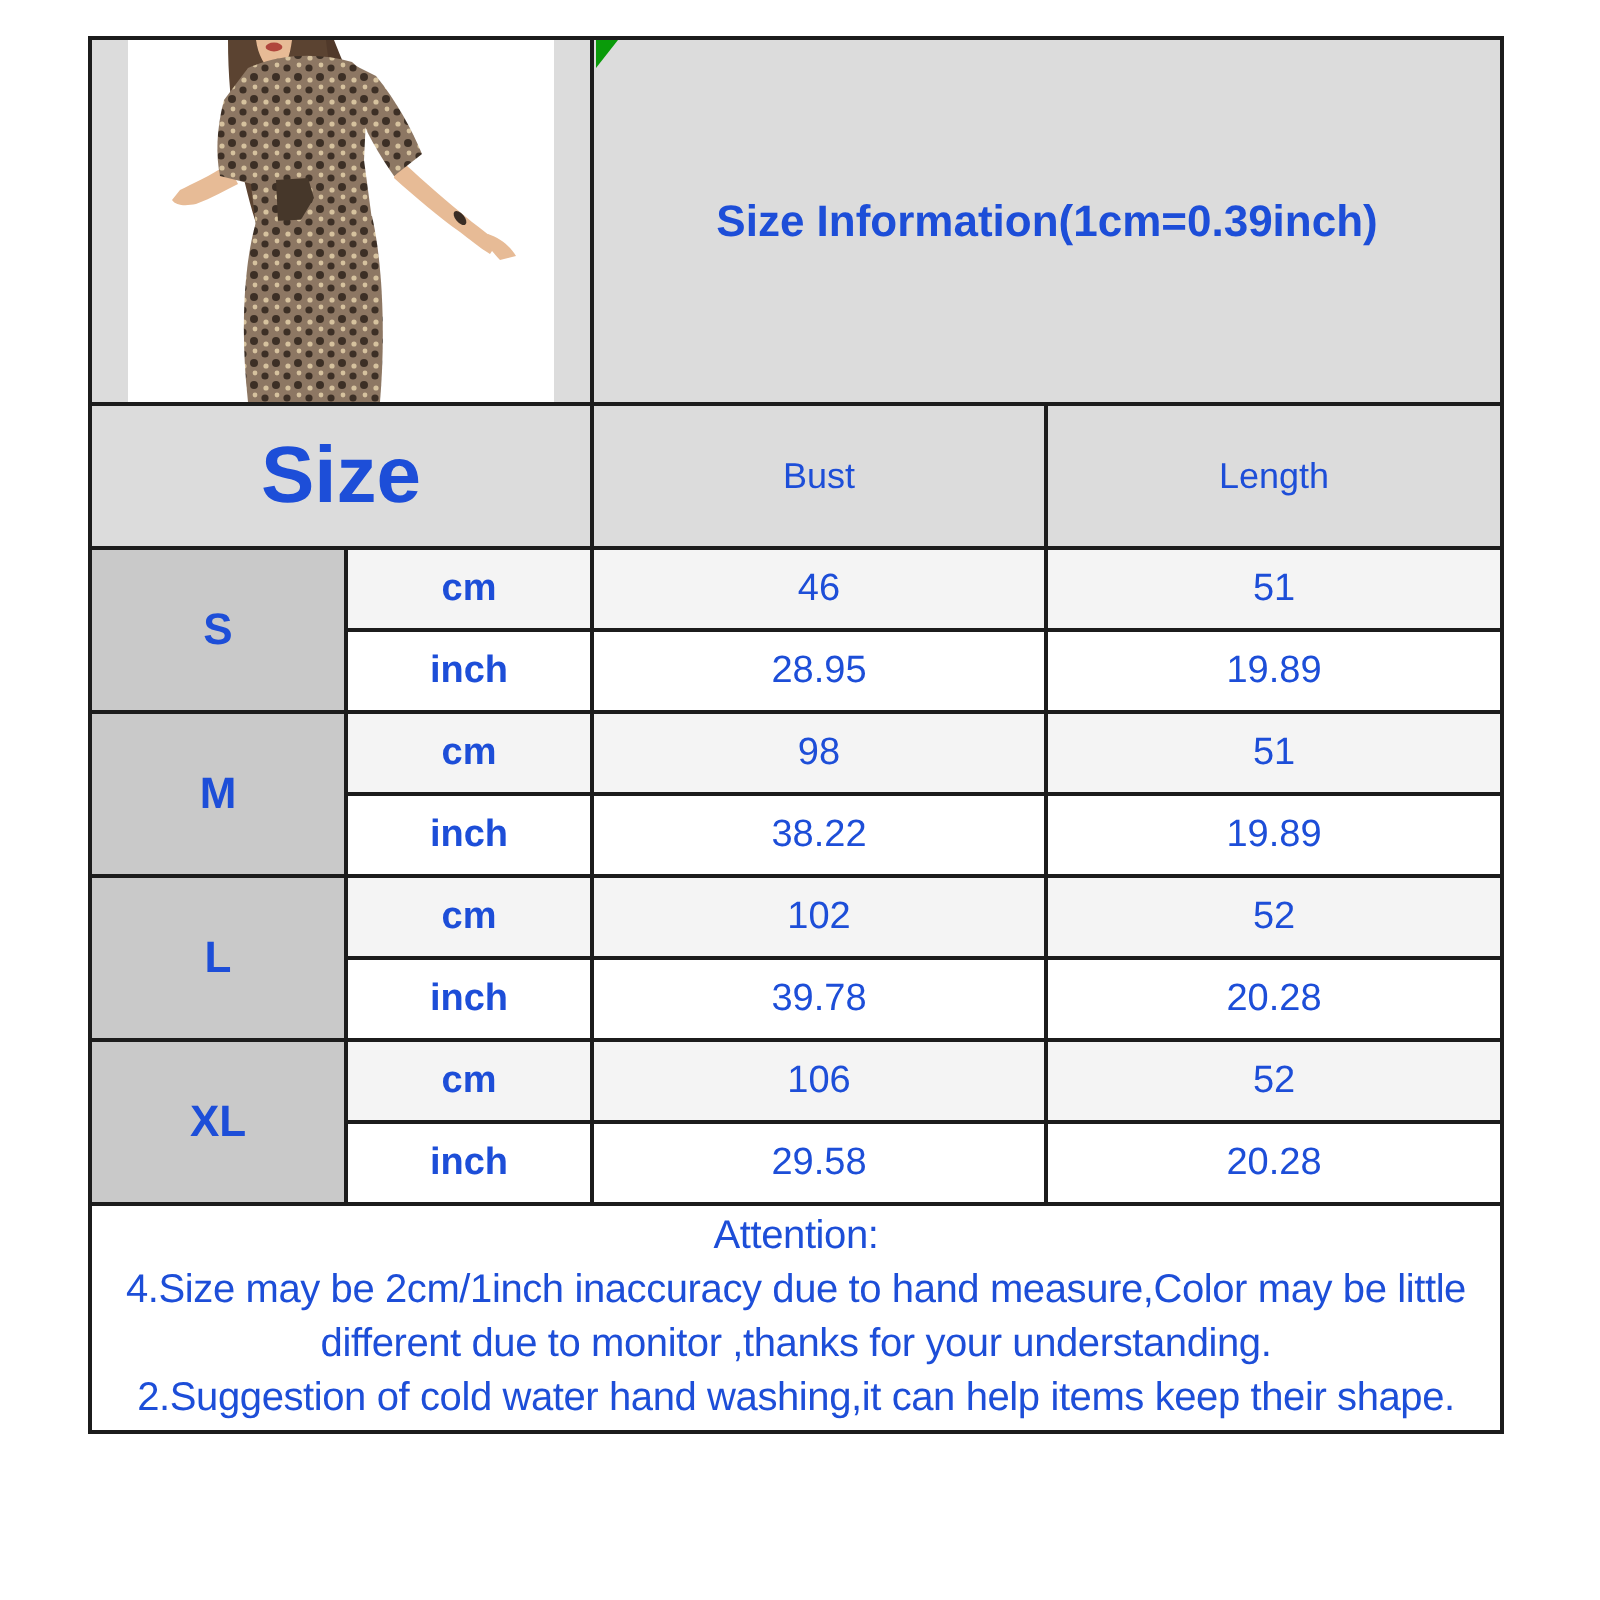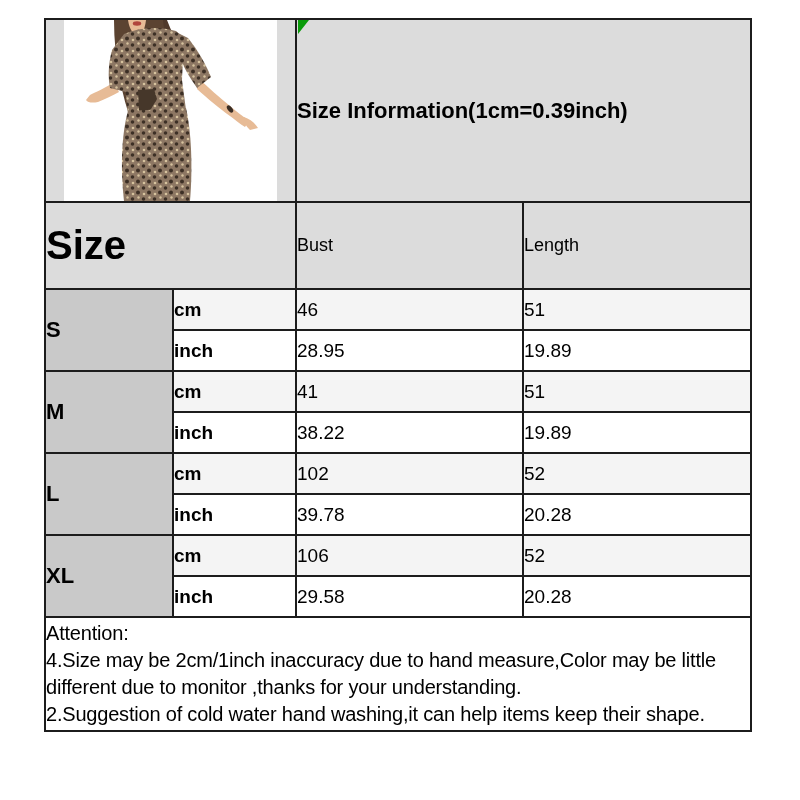--- a/index.html
+++ b/index.html
@@ -1,24 +1,24 @@
 <!DOCTYPE html>
 <html><head>
 <meta charset="utf-8">
 <style>
   html,body{margin:0;padding:0;background:#ffffff;width:800px;height:800px;overflow:hidden;
     font-family:"Liberation Sans", sans-serif;}
   .sheet{position:relative;width:800px;height:800px;background:#ffffff;}
   table.size-table{border-collapse:collapse;table-layout:fixed;width:706px;
     margin:18px 0 0 44px;}
-  table.size-table td{border:2px solid #1c1c1c;padding:0;text-align:left;vertical-align:middle;
-    color:#000000;}
+  table.size-table td{border:2px solid #1c1c1c;padding:0;text-align:center;vertical-align:middle;
+    color:#1d4ed8;}
   
   tr.row-photo{height:183px;}
-  tr.row-header{height:87px;}
+  tr.row-header{height:72px;}
   tr.row-cm, tr.row-inch{height:41px;}
   tr.row-attn{height:114px;}
   
   td.cell-photo{background:#dcdcdc;}
   .photo-frame{margin:0 auto;width:213px;height:181px;background:#ffffff;overflow:hidden;}
   td.cell-title{background:#dcdcdc;position:relative;font-weight:bold;font-size:22px;}
   .corner-flag{position:absolute;top:0;left:1px;width:11px;height:14px;background:#0a9b0a;
     clip-path:polygon(0 0,100% 0,0 100%);}
   td.cell-size-header{background:#dcdcdc;font-weight:bold;font-size:40px;}
   td.cell-col-header{background:#dcdcdc;font-weight:normal;font-size:18px;}
@@ -98,21 +98,21 @@
       </tr>
       <tr class="row-inch">
         <td class="cell-unit">inch</td>
         <td class="cell-val">28.95</td>
         <td class="cell-val">19.89</td>
       </tr>
 
       <tr class="row-cm">
         <td class="cell-size-label" rowspan="2">M</td>
         <td class="cell-unit">cm</td>
-        <td class="cell-val">41</td>
+        <td class="cell-val">98</td>
         <td class="cell-val">51</td>
       </tr>
       <tr class="row-inch">
         <td class="cell-unit">inch</td>
         <td class="cell-val">38.22</td>
         <td class="cell-val">19.89</td>
       </tr>
 
       <tr class="row-cm">
         <td class="cell-size-label" rowspan="2">L</td>

